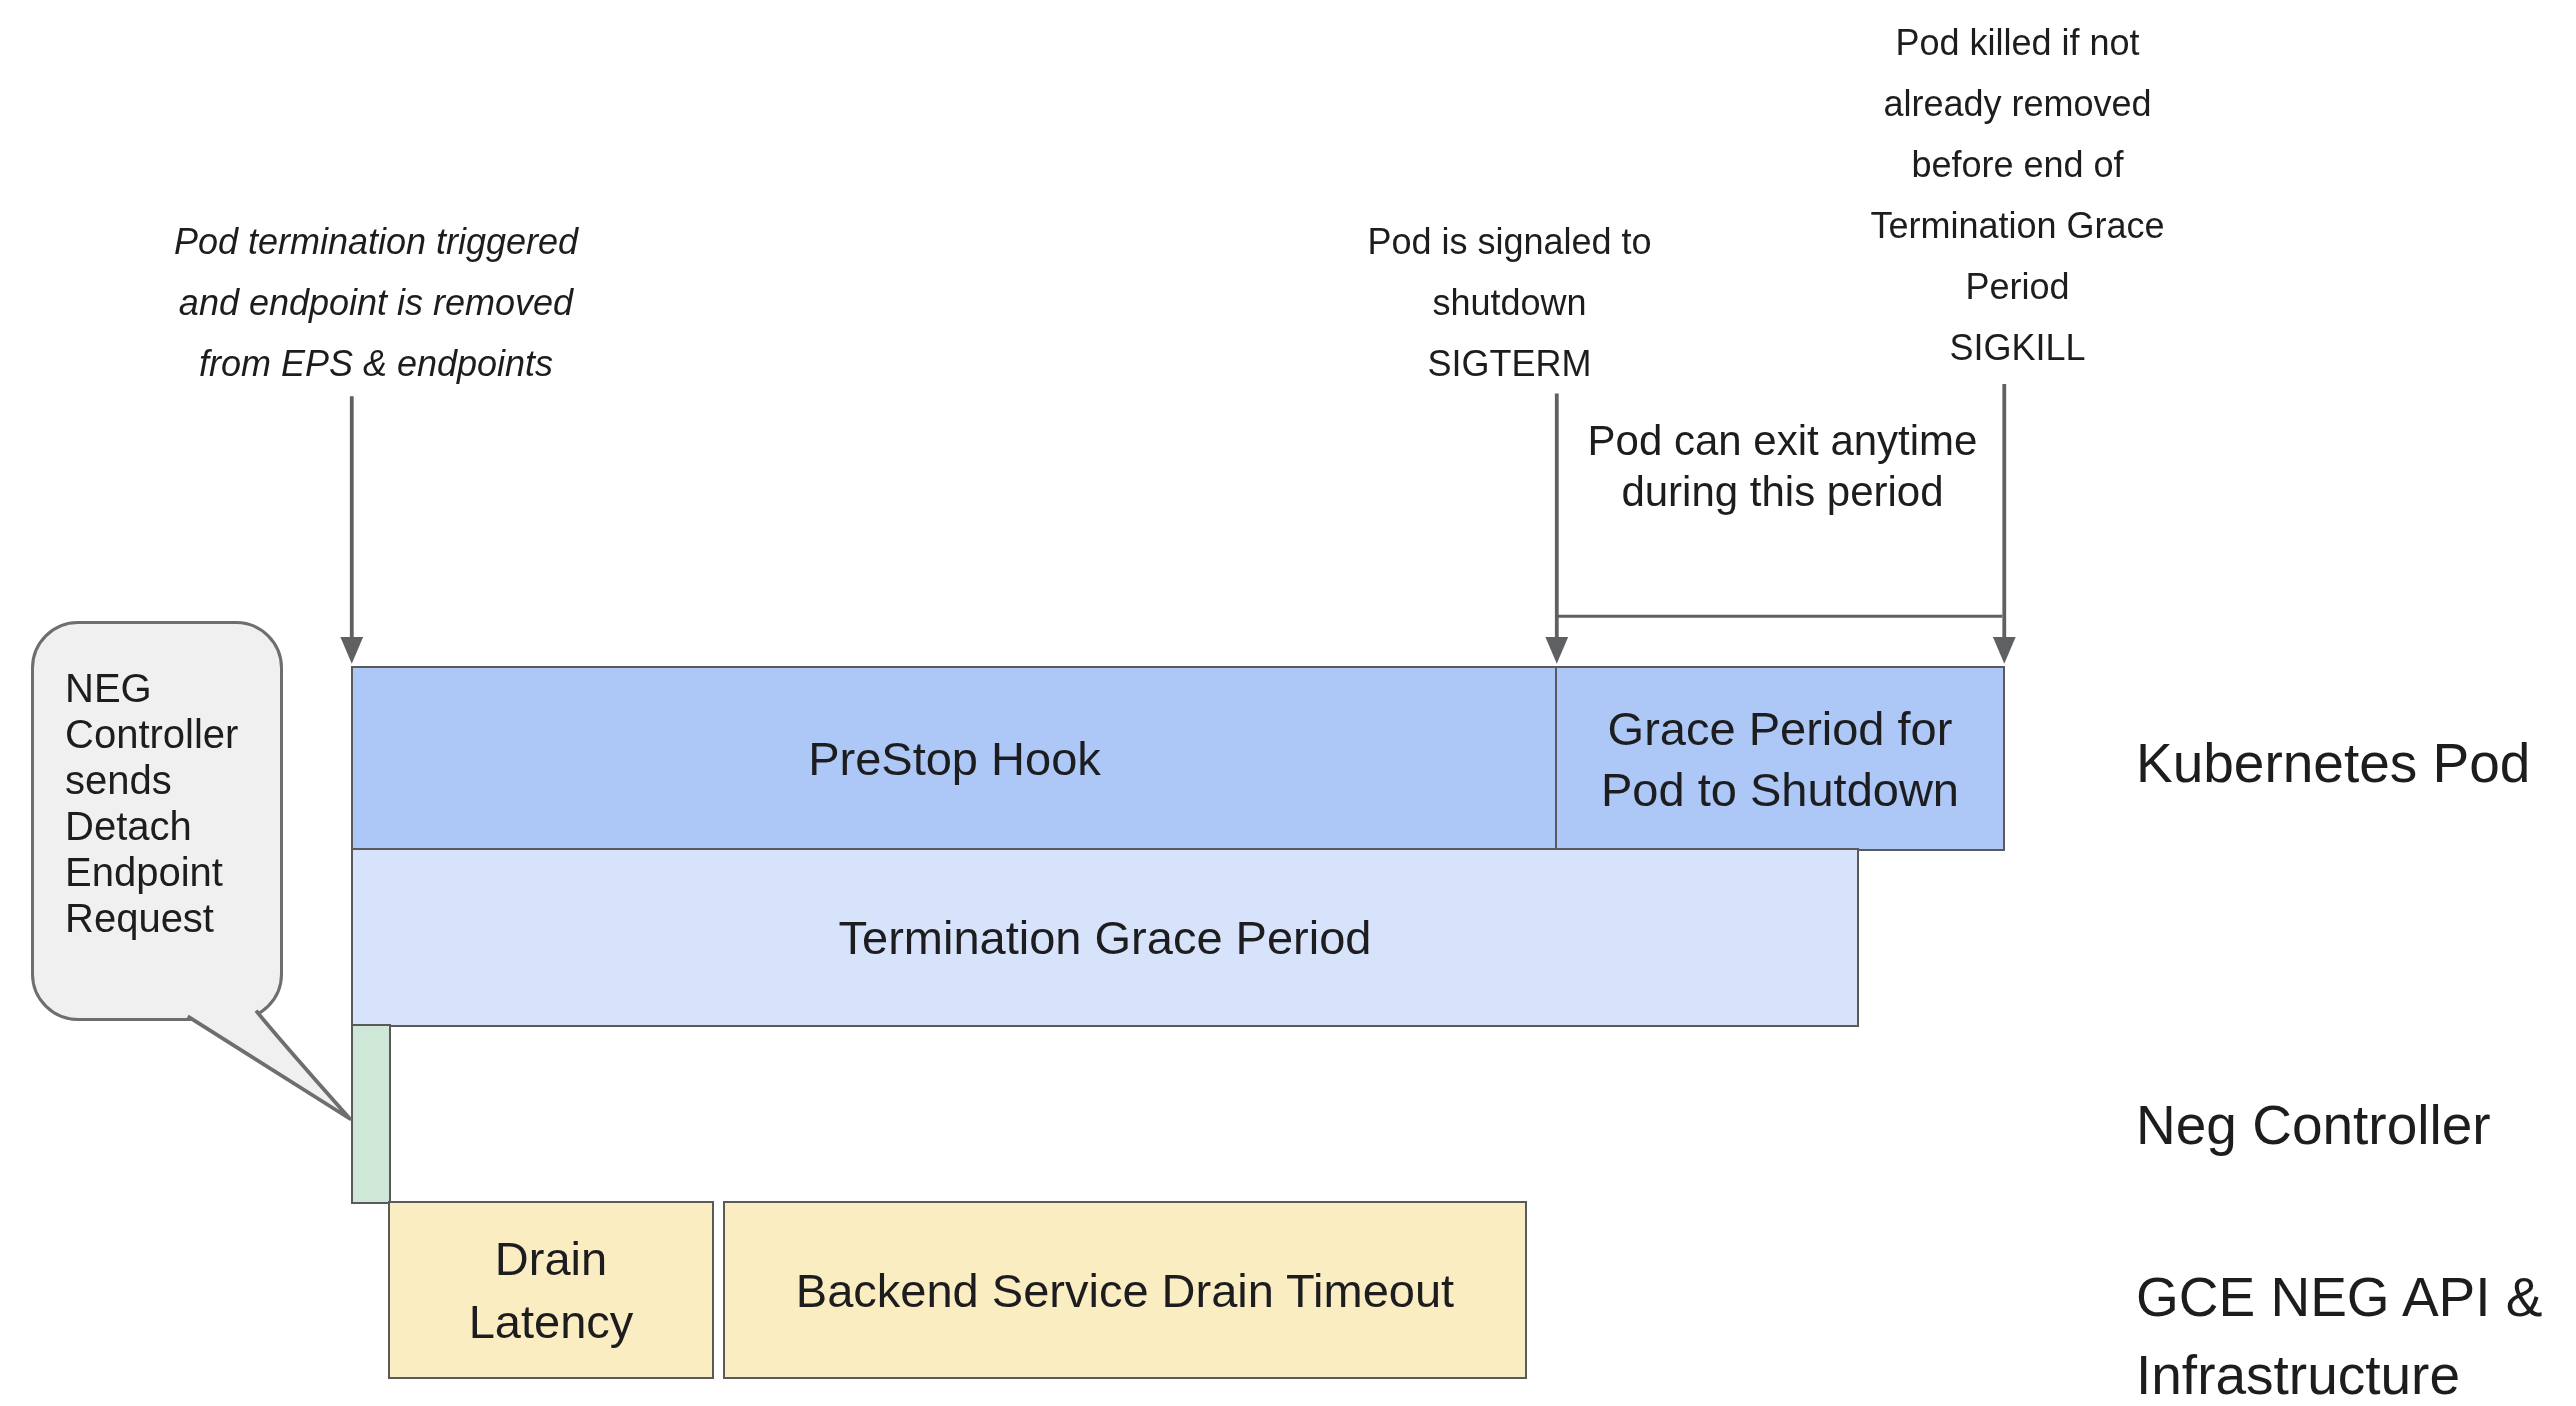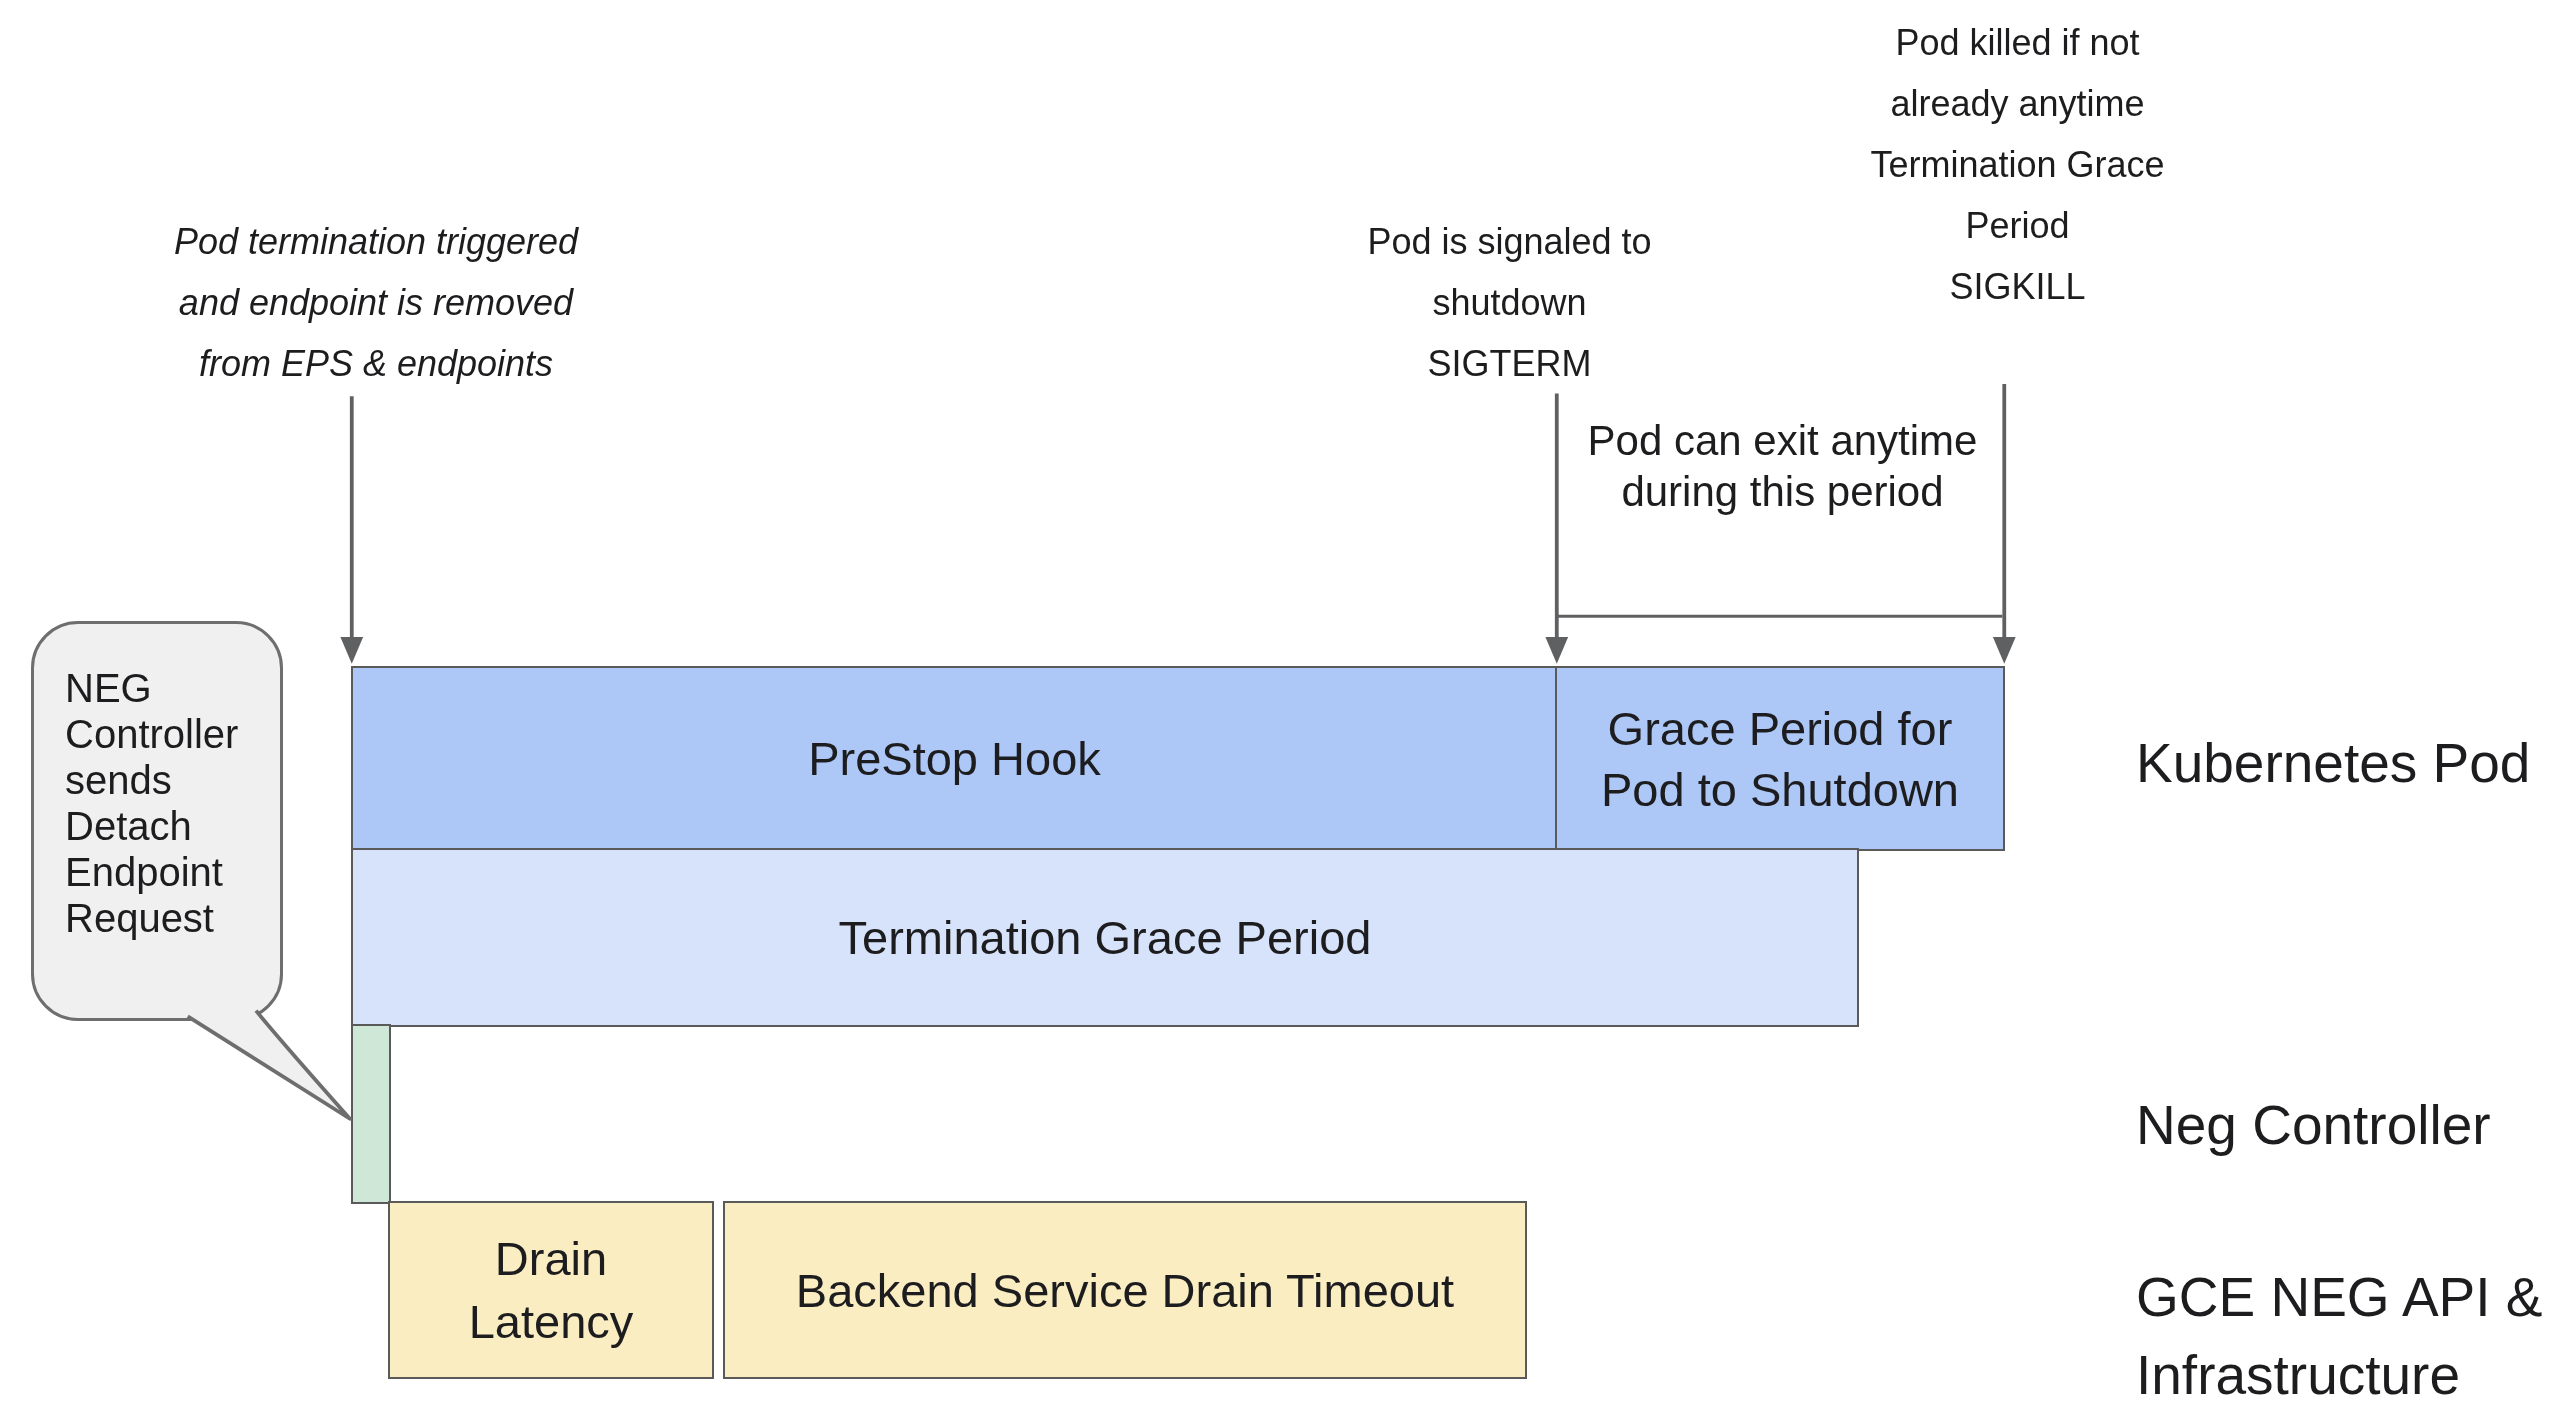--- a/index.html
+++ b/index.html
@@ -75,21 +75,22 @@
   </div>
 
   <div class="abs ann ann-sigterm">
     <div>Pod is signaled to</div>
     <div>shutdown</div>
     <div>SIGTERM</div>
   </div>
 
   <div class="abs ann ann-sigkill">
     <div>Pod killed if not</div>
-    <div>already anytime</div>
+    <div>already removed</div>
+    <div>before end of</div>
     <div>Termination Grace</div>
     <div>Period</div>
     <div>SIGKILL</div>
   </div>
 
   <div class="abs ann ann-exit">
     <div>Pod can exit anytime</div>
     <div>during this period</div>
   </div>
 

